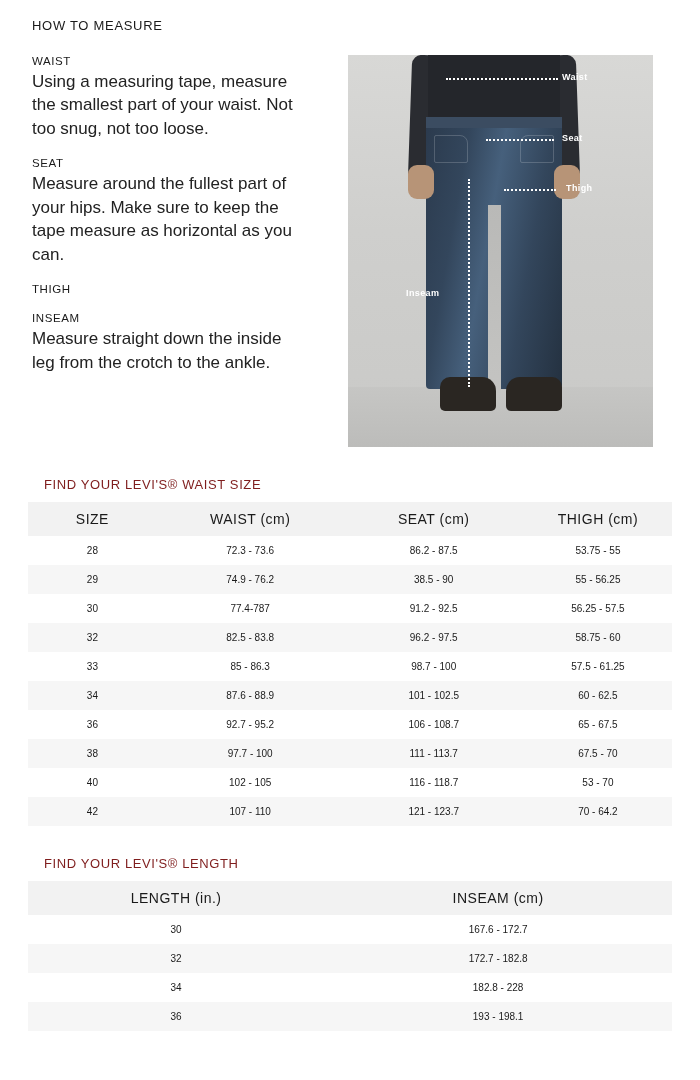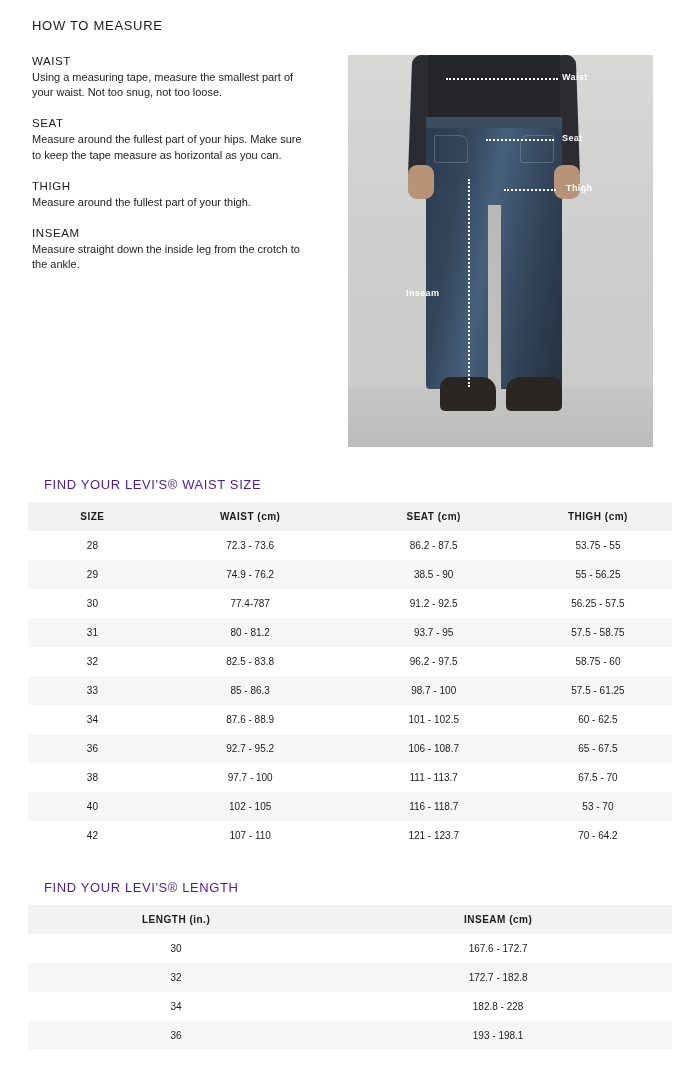--- a/index.html
+++ b/index.html
@@ -44,21 +44,21 @@
   .measure-block {
     margin-bottom: 17px;
   }
   .measure-head {
     font-size: 11.5px;
     letter-spacing: 0.6px;
     margin-bottom: 3px;
     color: #1a1a1a;
   }
   .measure-text {
-    font-size: 11px;
+    font-size: 17px;
     line-height: 1.38;
     color: #222;
     max-width: 275px;
   }
 
   
   .htm-right {
     margin-left: 18px;
     width: 305px;
   }
@@ -205,39 +205,39 @@
     color: #ffffff;
     font-size: 9px;
     font-weight: bold;
     letter-spacing: 0.4px;
   }
 
   
   .section-title {
     font-size: 13px;
     letter-spacing: 0.6px;
-    color: #4c1d95;
+    color: #7f1d1d;
     margin: 30px 0 10px 44px;
     font-weight: 400;
   }
 
   
   .table-wrap {
     padding: 0 28px;
   }
   table {
     width: 100%;
     border-collapse: collapse;
     font-size: 9px;
   }
   thead th {
     background: #f2f2f2;
     color: #1a1a1a;
-    font-size: 10px;
-    font-weight: bold;
+    font-size: 14px;
+    font-weight: normal;
     letter-spacing: 0.5px;
     padding: 9px 4px;
     text-align: center;
     border: none;
   }
   tbody td {
     padding: 9px 4px;
     text-align: center;
     font-size: 10px;
     color: #1a1a1a;
@@ -276,21 +276,20 @@
           <div class="measure-text">Using a measuring tape, measure the smallest part of your waist. Not too snug, not too loose.</div>
         </div>
 
         <div class="measure-block">
           <div class="measure-head">SEAT</div>
           <div class="measure-text">Measure around the fullest part of your hips. Make sure to keep the tape measure as horizontal as you can.</div>
         </div>
 
         <div class="measure-block">
           <div class="measure-head">THIGH</div>
-          <div class="measure-text">Measure around the fullest part of your thigh.</div>
         </div>
 
         <div class="measure-block">
           <div class="measure-head">INSEAM</div>
           <div class="measure-text">Measure straight down the inside leg from the crotch to the ankle.</div>
         </div>
 
       </div>
 
       <div class="htm-right">
@@ -355,26 +354,20 @@
           <td>38.5 - 90</td>
           <td>55 - 56.25</td>
         </tr>
         <tr>
           <td>30</td>
           <td>77.4-787</td>
           <td>91.2 - 92.5</td>
           <td>56.25 - 57.5</td>
         </tr>
         <tr>
-          <td>31</td>
-          <td>80 - 81.2</td>
-          <td>93.7 - 95</td>
-          <td>57.5 - 58.75</td>
-        </tr>
-        <tr>
           <td>32</td>
           <td>82.5 - 83.8</td>
           <td>96.2 - 97.5</td>
           <td>58.75 - 60</td>
         </tr>
         <tr>
           <td>33</td>
           <td>85 - 86.3</td>
           <td>98.7 - 100</td>
           <td>57.5 - 61.25</td>

